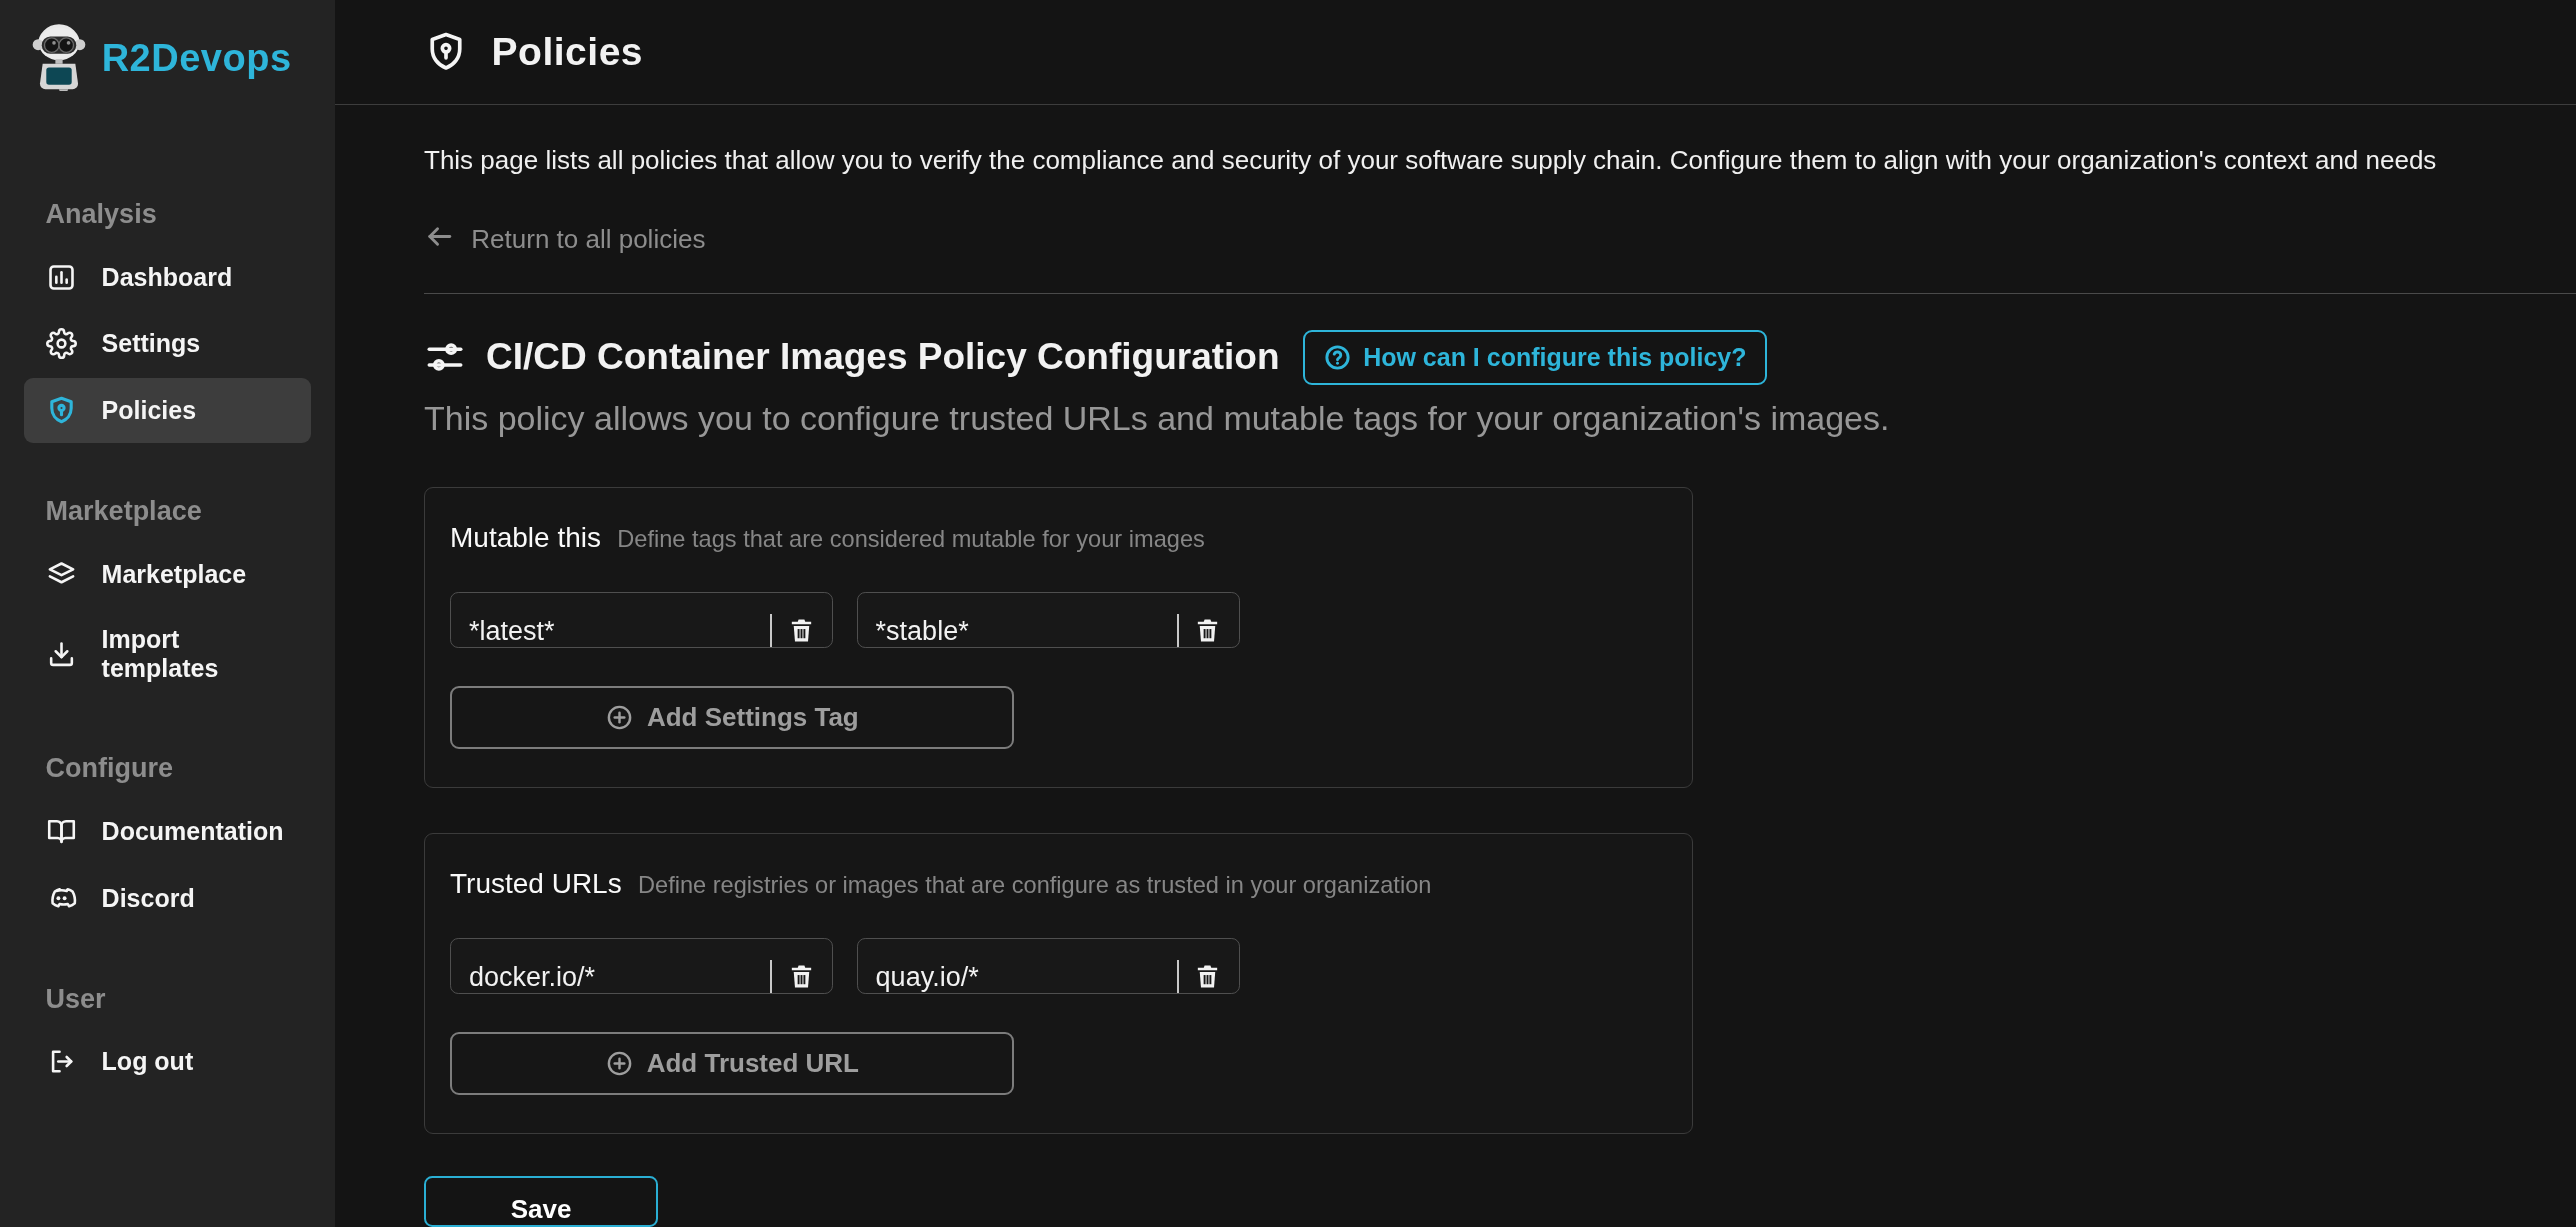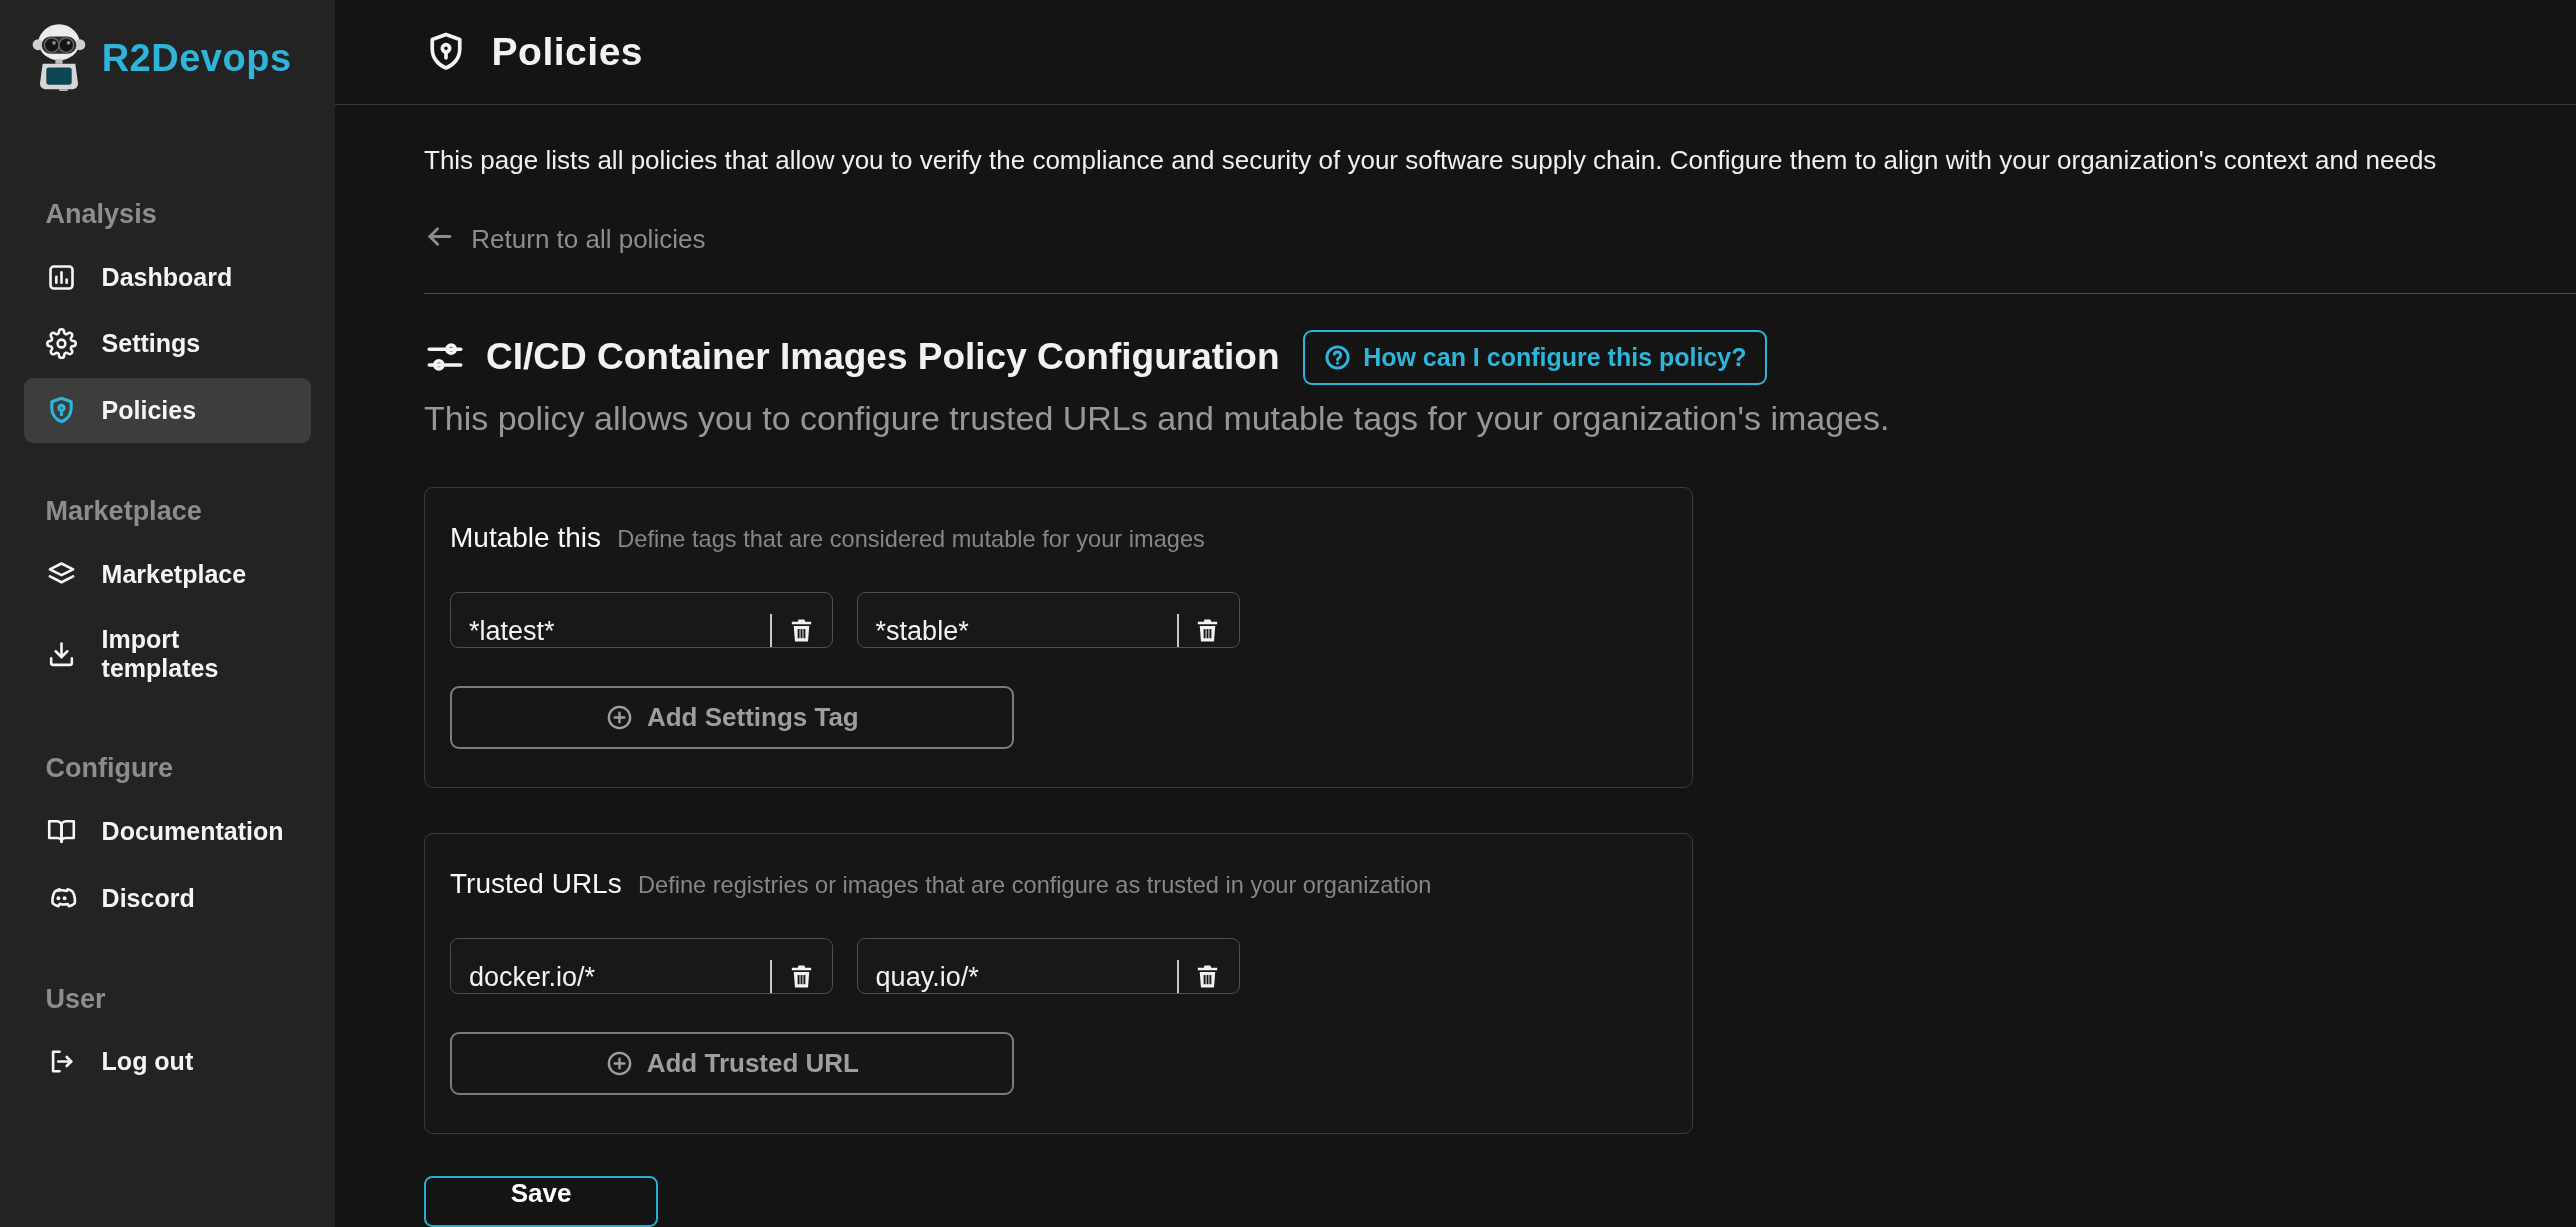--- a/index.html
+++ b/index.html
@@ -92,21 +92,21 @@
     color:#9e9e9e; font-size:26px; font-weight:bold; font-family:inherit;
     display:flex; align-items:center; justify-content:center; gap:12.7px;
     cursor:pointer;
   }
   .add-btn svg { width:29px; height:29px; }
   .stroke-gg { stroke:#9e9e9e; stroke-width:2; fill:none; stroke-linecap:round; stroke-linejoin:round; }
   .save-btn {
     margin-top:42px; width:234px; height:51px;
     border:2.7px solid #2aafd4; border-radius:8.2px; background:transparent;
     color:#ffffff; font-size:26px; font-weight:bold; font-family:inherit;
-    display:flex; align-items:flex-start; justify-content:center; cursor:pointer;
+    display:flex; align-items:flex-end; justify-content:center; cursor:pointer;
   }
 </style>
 </head>
 <body>
 
 <aside class="sidebar">
   <div class="logo-row">
     <span>
       <svg width="60" height="69" viewBox="0 0 66 76">
         <path d="M12 26 a21 21 0 0 1 42 0" fill="none" stroke="#e8e8e8" stroke-width="5"></path>

